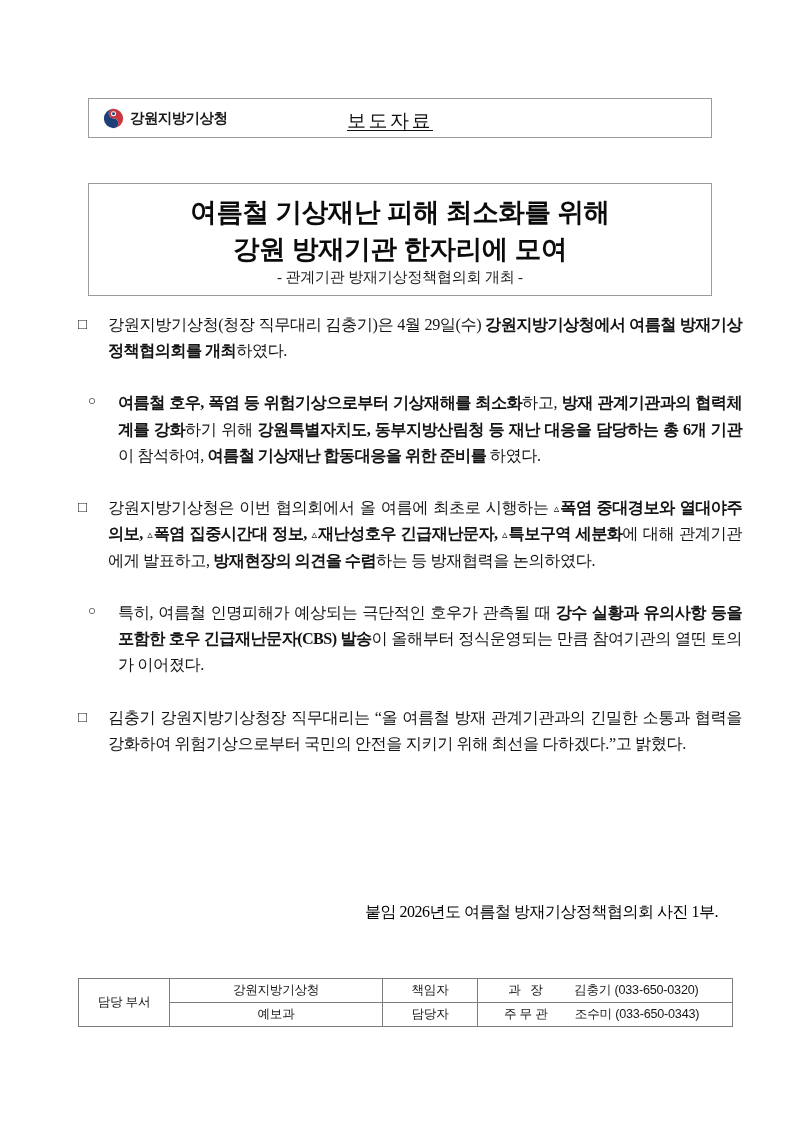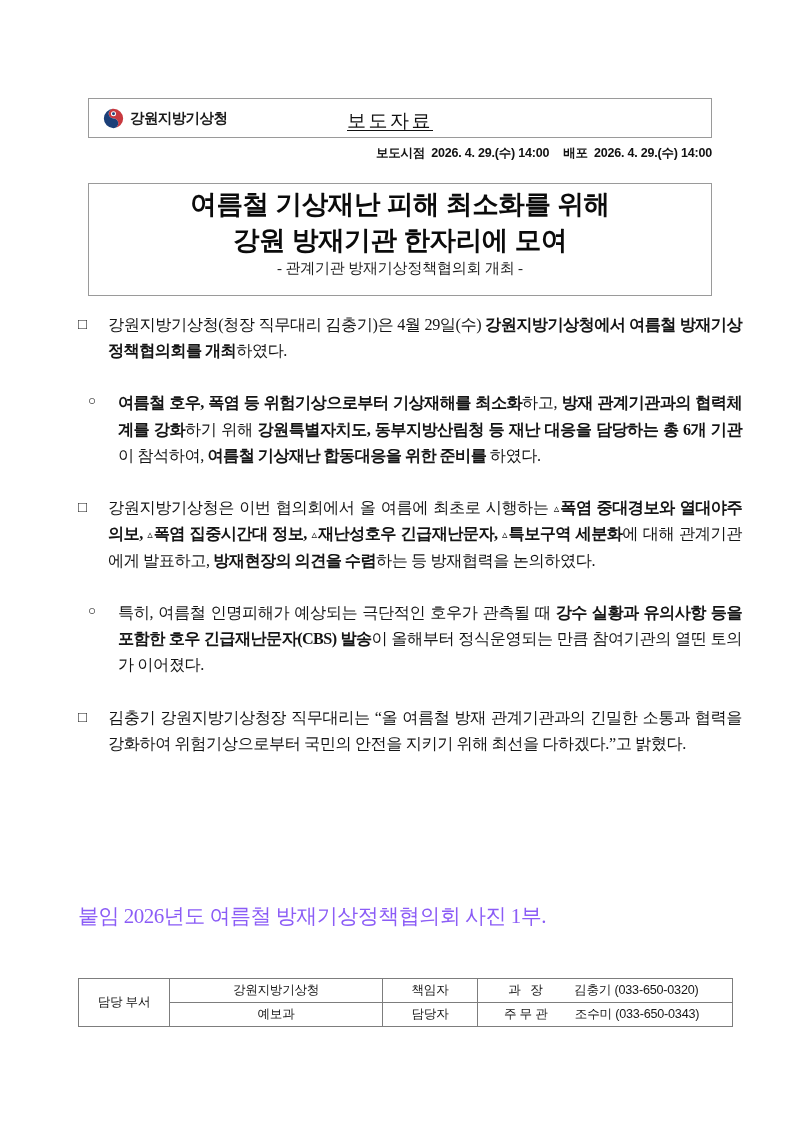--- a/index.html
+++ b/index.html
@@ -91,21 +91,21 @@
     position: absolute;
     left: 88px;
     top: 183px;
     width: 624px;
     height: 113px;
     border: 1px solid #9a9a9a;
     box-sizing: border-box;
     display: flex;
     flex-direction: column;
     align-items: center;
-    justify-content: flex-start;
+    justify-content: center;
     padding-top: 2px;
   }
   .title-line {
     font-family: "Liberation Sans", "DejaVu Sans", sans-serif;
     font-size: 26.5px;
     font-weight: 700;
     letter-spacing: -0.4px;
     line-height: 1.36;
     color: #0b0b0b;
     white-space: nowrap;
@@ -159,23 +159,24 @@
     vertical-align: 1px;
     letter-spacing: 0;
     margin-right: 1px;
   }
 
   .attach {
     position: absolute;
     left: 78px;
     top: 902px;
     width: 640px;
-    font-size: 21px;
+    font-size: 16px;
     letter-spacing: -0.5px;
-    color: #8b5cf6;
+    color: #000000;
+    text-align: right;
   }
 
   
   .contact-table {
     position: absolute;
     left: 78px;
     top: 978px;
     width: 634px;
     border-collapse: collapse;
     table-layout: fixed;
@@ -217,23 +218,20 @@
         <path d="M50 4 A46 46 0 0 1 50 96 A23 23 0 0 0 50 50 A23 23 0 0 1 50 4 Z" fill="#c8393f"></path>
         <path d="M50 96 A46 46 0 0 1 50 4 A23 23 0 0 0 50 50 A23 23 0 0 1 50 96 Z" fill="#1c3f78"></path>
         <circle cx="50" cy="27" r="12" fill="#ffffff"></circle>
         <circle cx="50" cy="27" r="7" fill="#1c3f78"></circle>
       </svg>
       <span class="agency-name">강원지방기상청</span>
     </div>
     <span class="doc-kind">보도자료</span>
   </div>
 
-  <div class="dateline">
-    <span class="lbl">보도시점</span><span class="val">2026. 4. 29.(수) 14:00</span><span class="lbl">배포</span><span class="val">2026. 4. 29.(수) 14:00</span>
-  </div>
 
   <div class="title-box">
     <div class="title-line">여름철 기상재난 피해 최소화를 위해</div>
     <div class="title-line">강원 방재기관 한자리에 모여</div>
     <div class="subtitle-line">- 관계기관 방재기상정책협의회 개최 -</div>
   </div>
 
   <div class="body-area">
 
     <div class="para lv1">

